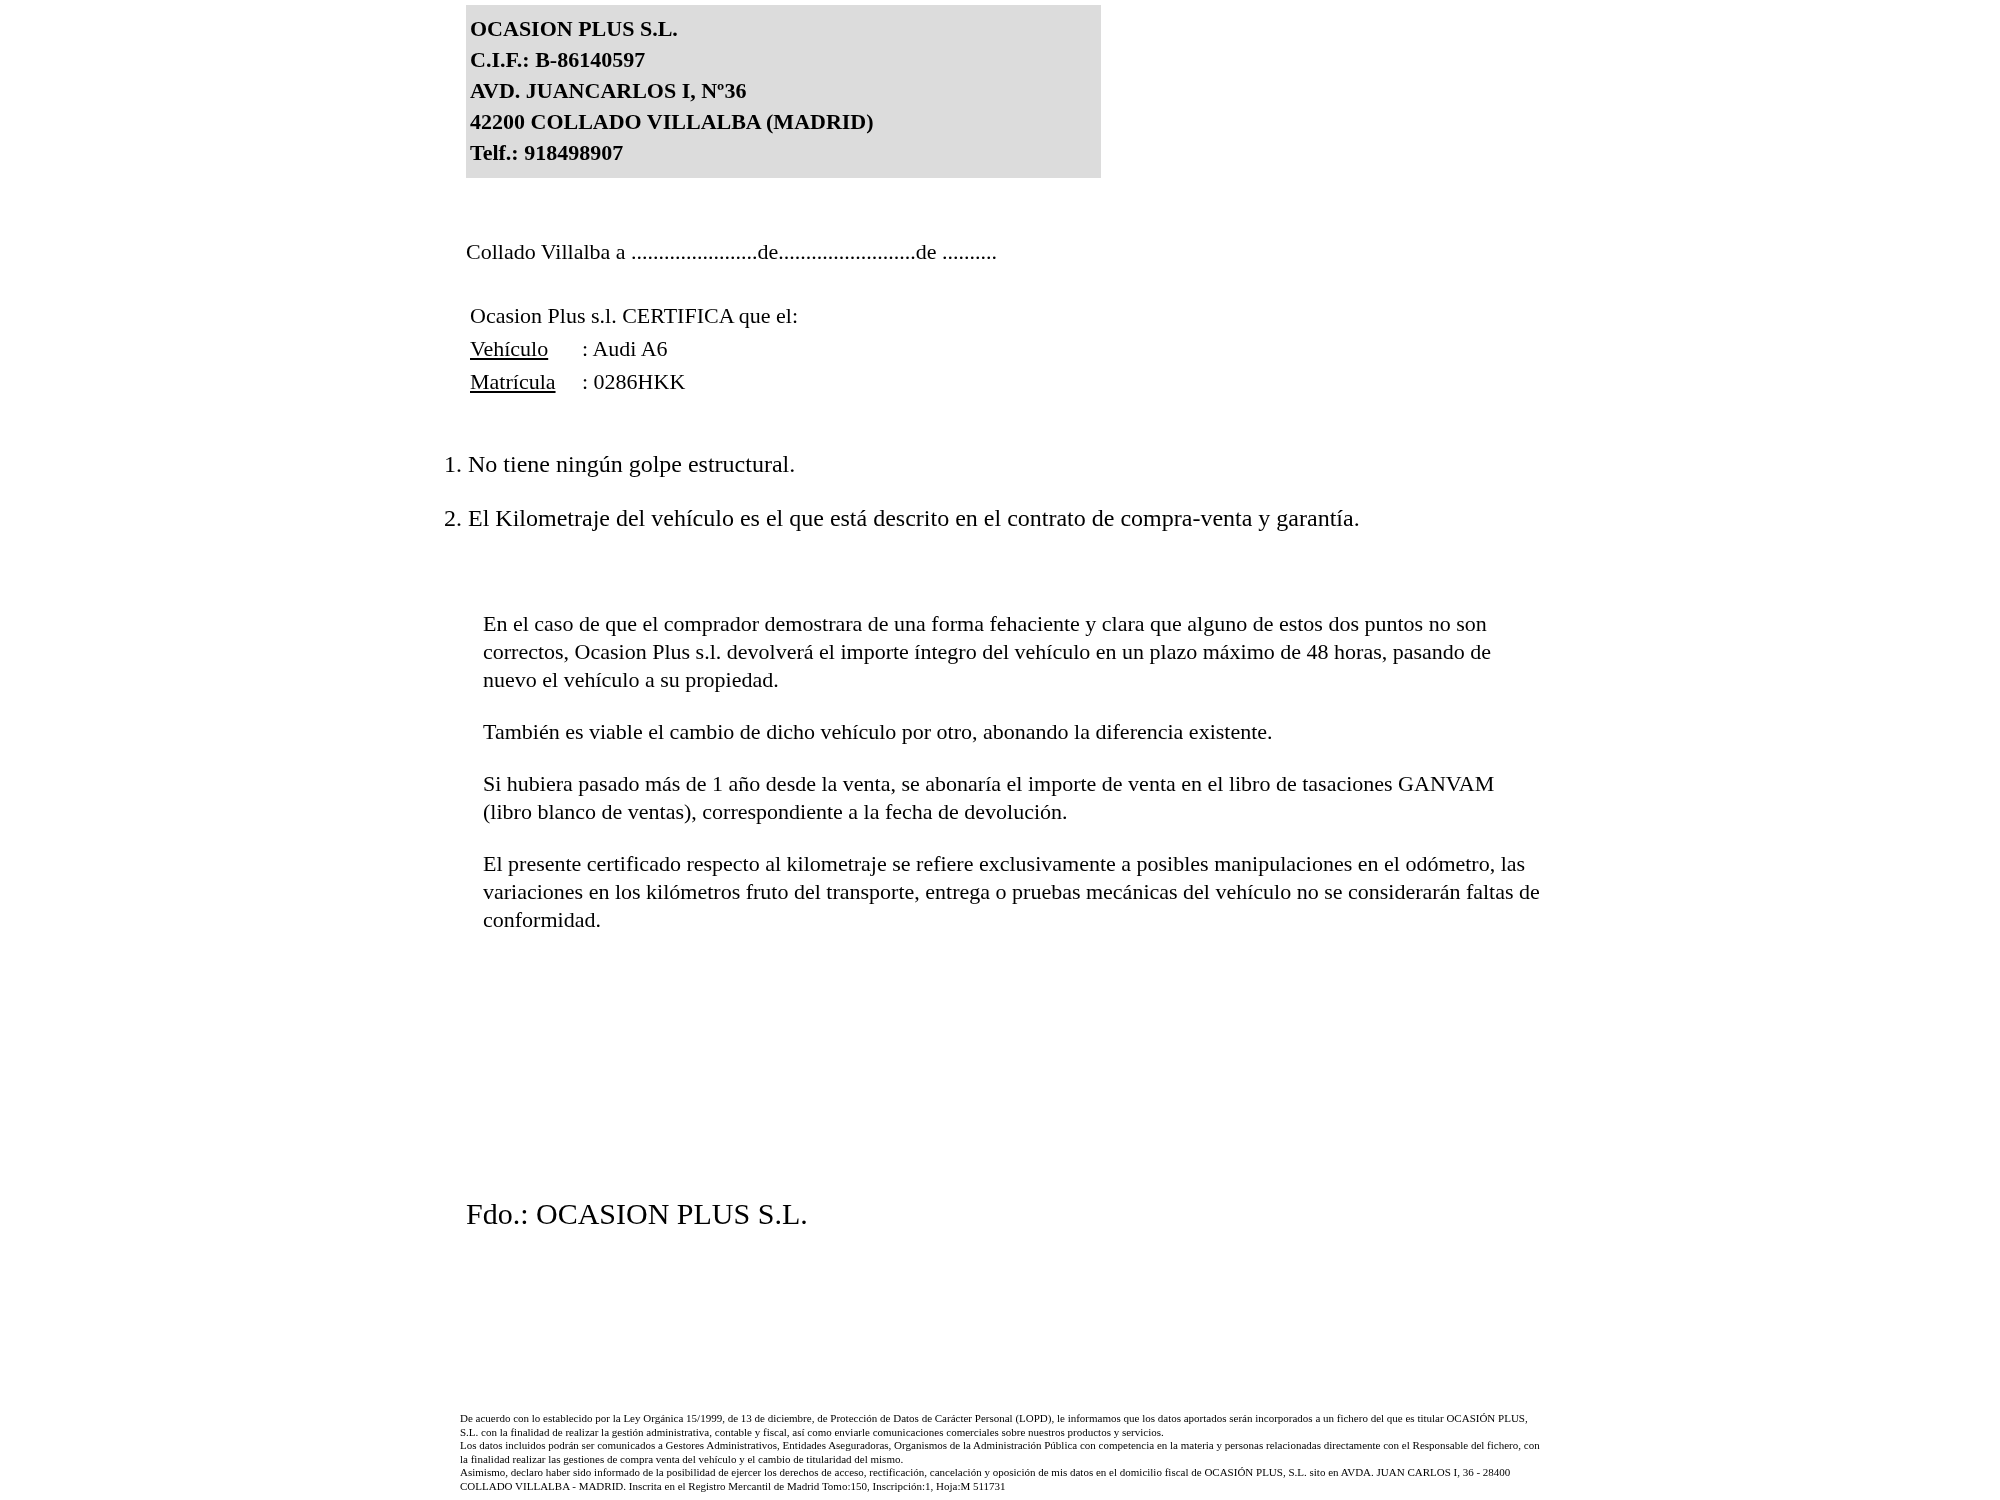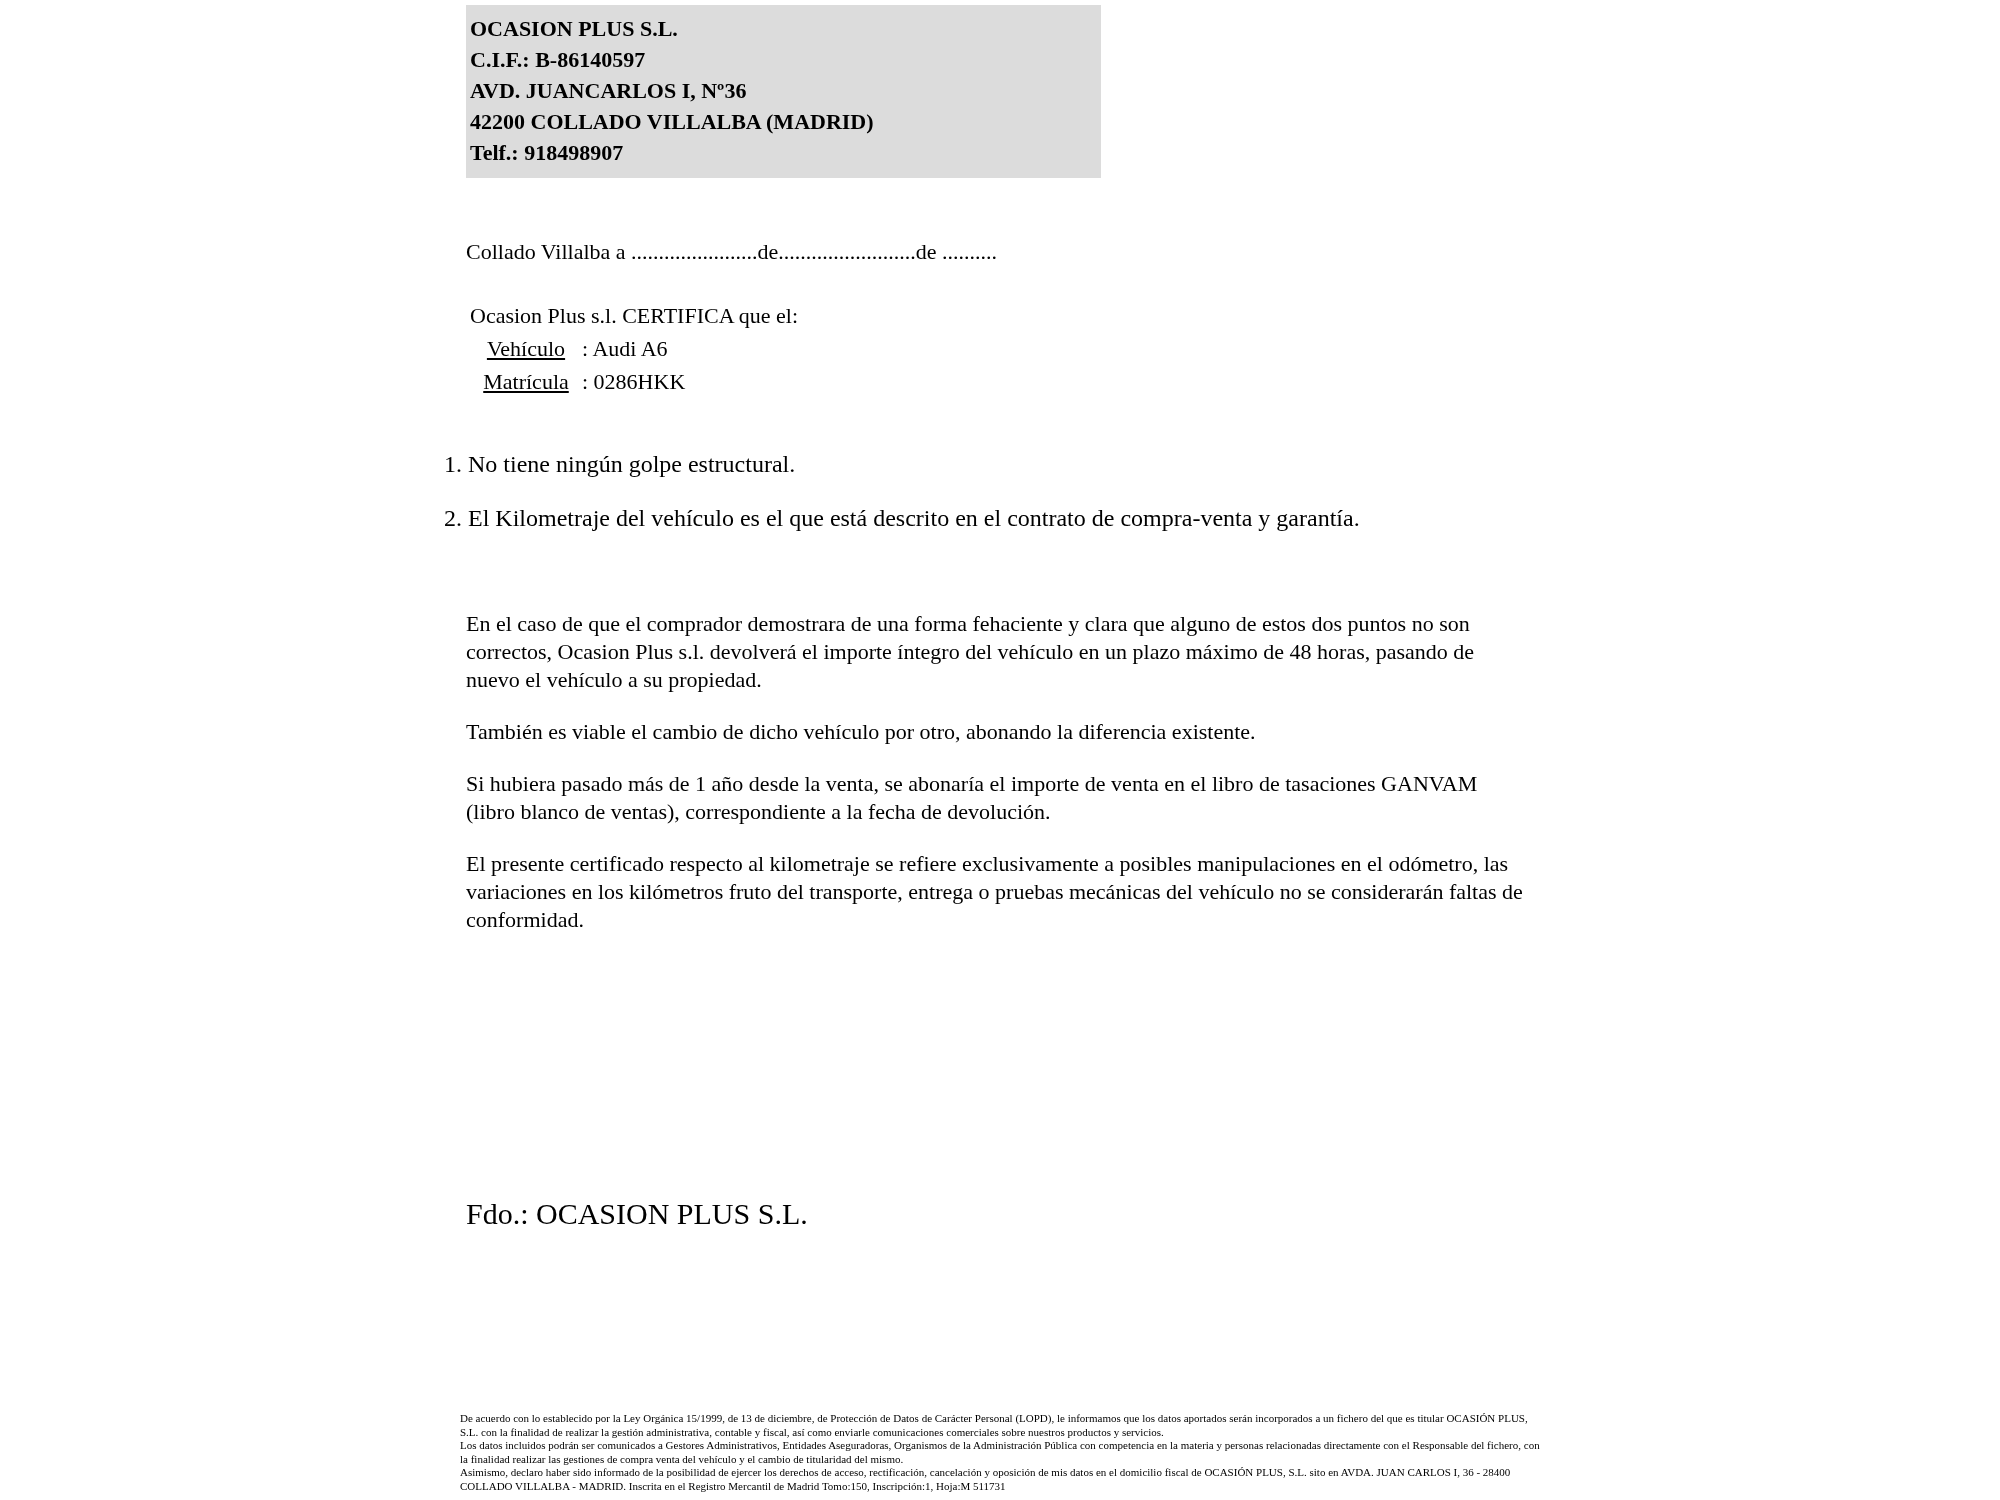--- a/index.html
+++ b/index.html
@@ -42,34 +42,33 @@
       left: 470px;
       top: 299px;
       font-size: 22px;
       line-height: 33px;
     }
     .cert-row { display: flex; }
     .cert-label {
       text-decoration: underline;
       width: 112px;
       flex: 0 0 112px;
-      text-align: center;
     }
     .points {
       position: absolute;
       left: 444px;
       top: 450px;
       width: 1060px;
       font-size: 24px;
       line-height: 28px;
     }
     .points p { margin: 0 0 26px 0; }
     .bodytext {
       position: absolute;
-      left: 466px;
+      left: 483px;
       top: 610px;
       width: 1060px;
       font-size: 22px;
       line-height: 28px;
     }
     .bodytext p { margin: 0 0 24px 0; }
     .signature {
       position: absolute;
       left: 466px;
       top: 1197px;

